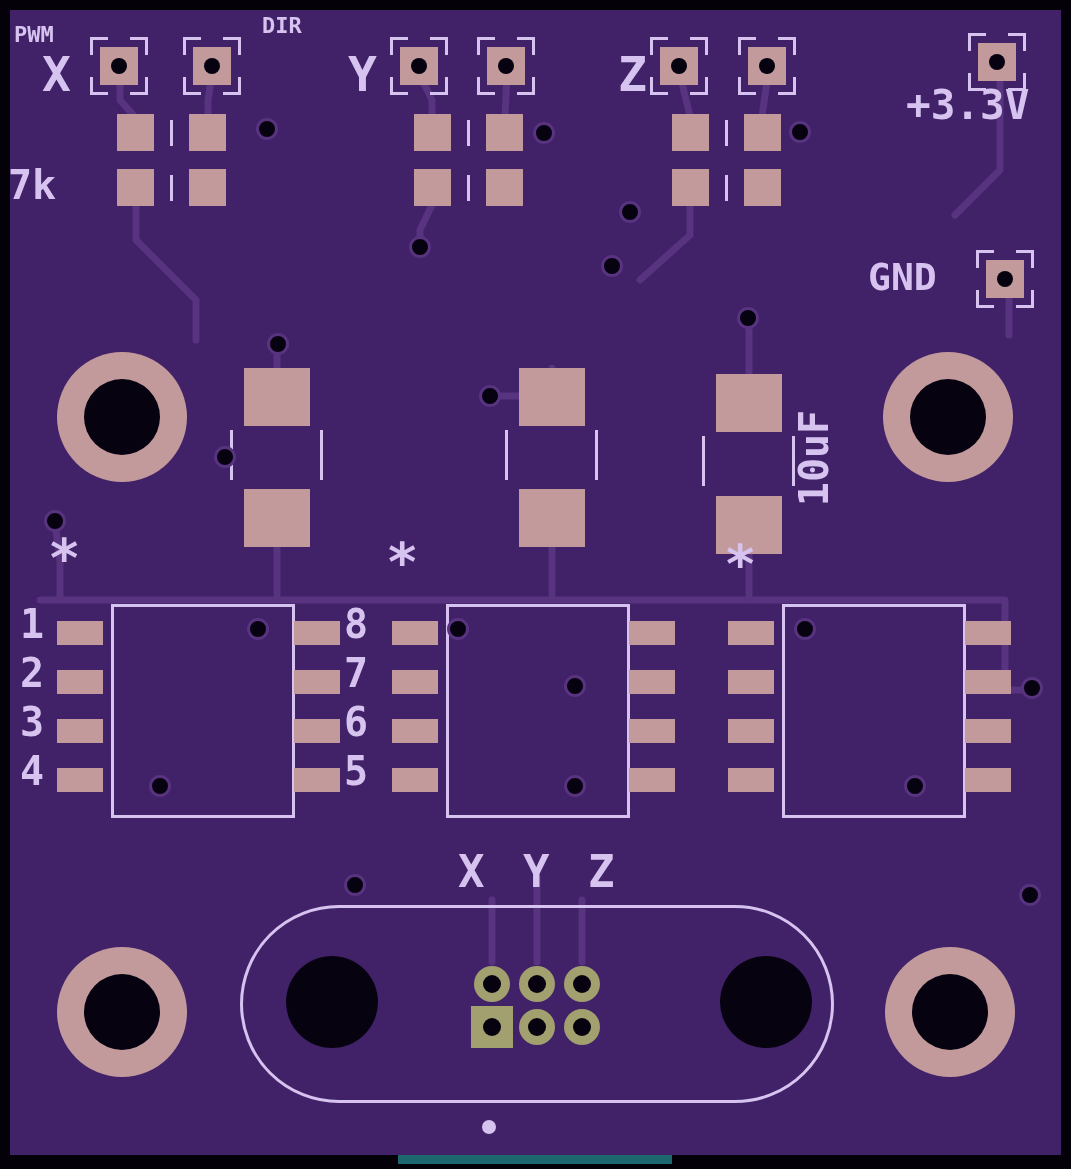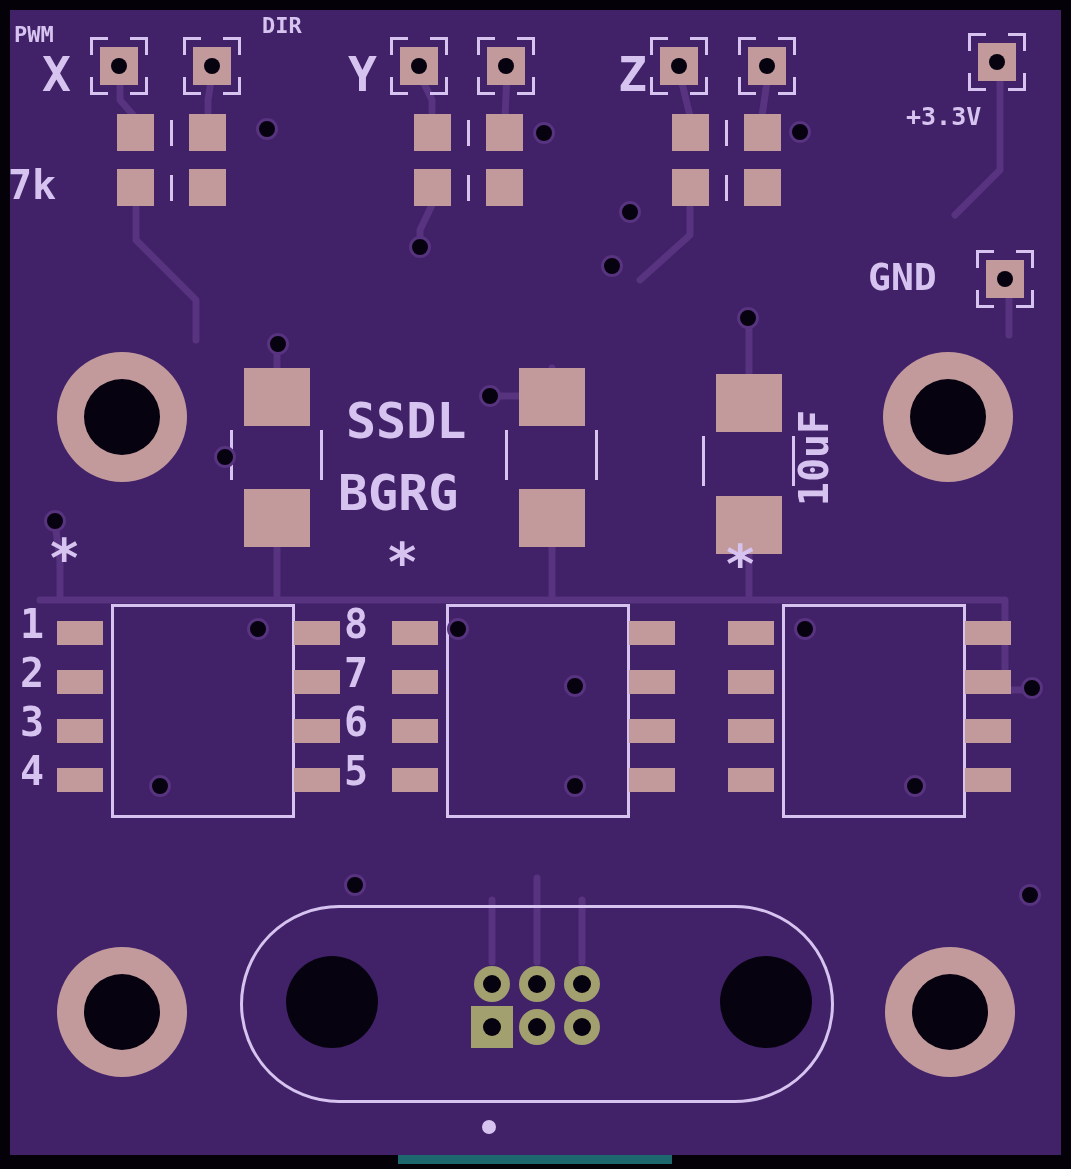--- a/index.html
+++ b/index.html
@@ -255,29 +255,28 @@
 
   <div class="sdot"></div>
   <div class="notch"></div>
 
   <div class="silk" style="left:14px;top:24px;font-size:22px">PWM</div>
   <div class="silk" style="left:262px;top:15px;font-size:22px">DIR</div>
   <div class="silk" style="left:42px;top:50px;font-size:48px">X</div>
   <div class="silk" style="left:348px;top:50px;font-size:48px">Y</div>
   <div class="silk" style="left:618px;top:50px;font-size:48px">Z</div>
   <div class="silk" style="left:8px;top:165px;font-size:40px">7k</div>
-  <div class="silk" style="left:906px;top:104px;font-size:25px">+3.3V</div>
+  <div class="silk" style="left:906px;top:85px;font-size:41px">+3.3V</div>
   <div class="silk" style="left:868px;top:258px;font-size:38px">GND</div>
-  <div class="silk" style="left:346px;top:396px;font-size:50px">SSDL</div>
-  <div class="silk" style="left:338px;top:468px;font-size:50px">BGRG</div>
   <div class="silk vtext" style="left:752px;top:436px;width:124px;height:44px;font-size:40px">10uF</div>
   <div class="silk" style="left:48px;top:532px;font-size:54px">*</div>
   <div class="silk" style="left:386px;top:536px;font-size:54px">*</div>
   <div class="silk" style="left:724px;top:538px;font-size:54px">*</div>
   <div class="silk" style="left:20px;top:604px;font-size:40px">1</div>
   <div class="silk" style="left:20px;top:653px;font-size:40px">2</div>
   <div class="silk" style="left:20px;top:702px;font-size:40px">3</div>
   <div class="silk" style="left:20px;top:751px;font-size:40px">4</div>
   <div class="silk" style="left:344px;top:604px;font-size:40px">8</div>
   <div class="silk" style="left:344px;top:653px;font-size:40px">7</div>
   <div class="silk" style="left:344px;top:702px;font-size:40px">6</div>
   <div class="silk" style="left:344px;top:751px;font-size:40px">5</div>
+  <div class="silk" style="left:458px;top:850px;font-size:44px;letter-spacing:6px">X Y Z</div>
 </div>
 
 </body></html>

